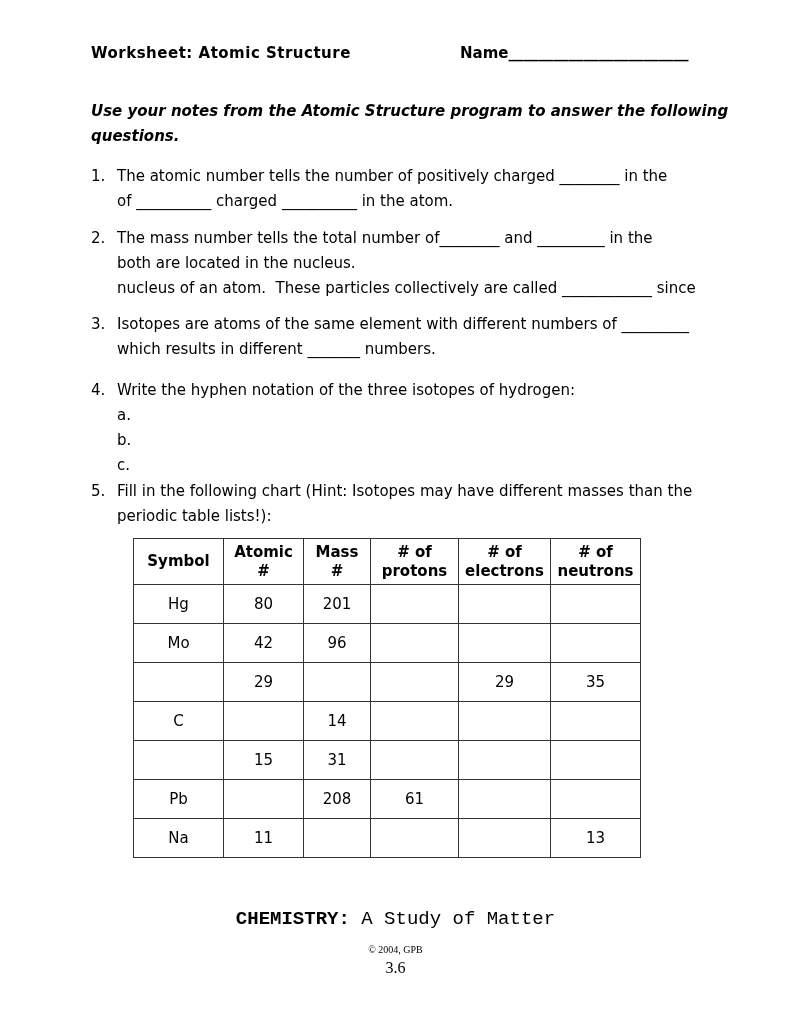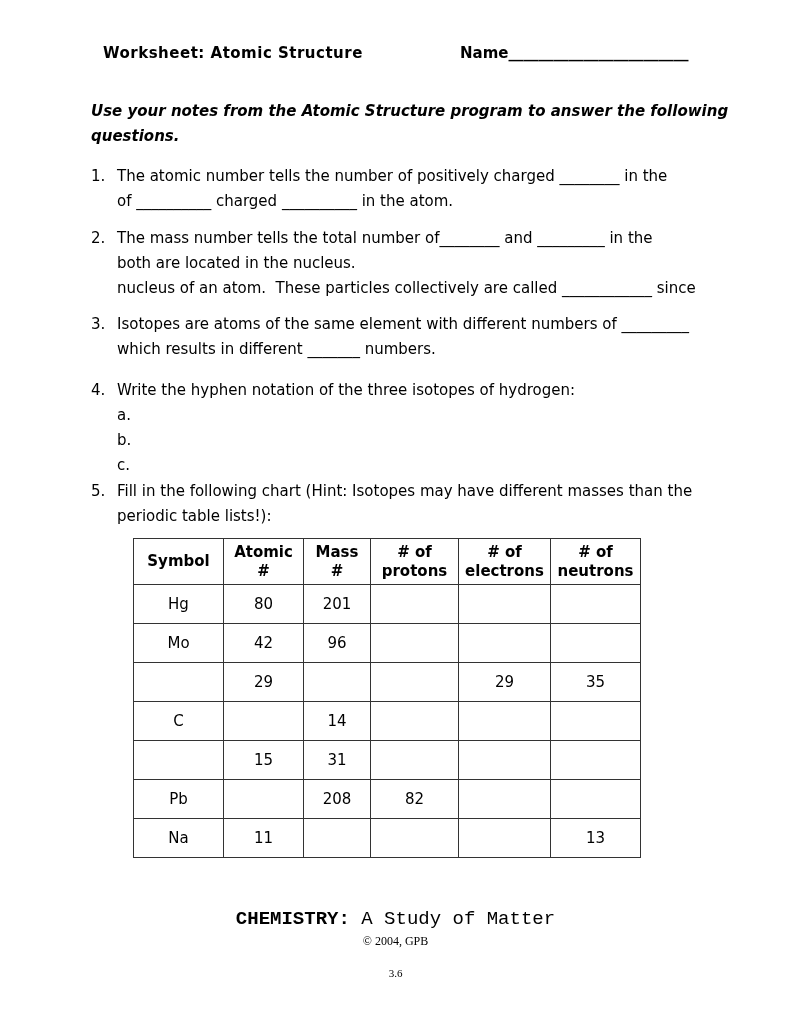--- a/index.html
+++ b/index.html
@@ -14,21 +14,21 @@
     font-family: "DejaVu Sans", sans-serif;
     color: #000;
     overflow: hidden;
   }
   .title-row {
     position: relative;
     height: 16px;
     font-size: 15px;
     font-weight: bold;
   }
-  .page-title { position: absolute; left: 12px; top: 0; letter-spacing: 0.5px; }
+  .page-title { position: absolute; left: 0; top: 0; letter-spacing: 0.5px; }
   .name-line { position: absolute; left: 369px; top: 0; white-space: pre; }
   .intro {
     margin-top: 39px;
     font-size: 15px;
     font-weight: bold;
     font-style: italic;
   }
   .line { white-space: pre; line-height: 25px; }
   .question { display: flex; font-size: 15px; }
   .qnum { flex: none; width: 26px; line-height: 25px; }
@@ -54,22 +54,22 @@
   table.isotope th {
     height: 45px;
     font-weight: bold;
     white-space: pre;
     line-height: 19px;
   }
   table.isotope td { height: 38px; white-space: pre; }
   .footer { margin-top: 50px; text-align: center; }
   .series { font-size: 19px; font-family: Liberation Mono, monospace; }
   .series .bold { font-weight: bold; }
-  .copyright { font-family: "Liberation Serif", serif; font-size: 12px; margin-top: 4px; }
-  .pagenum { font-family: "Liberation Serif", serif; font-size: 11px; margin-top: 18px; }
+  .copyright { font-family: "Liberation Serif", serif; font-size: 10px; margin-top: 14px; }
+  .pagenum { font-family: "Liberation Serif", serif; font-size: 16px; margin-top: 4px; }
 </style>
 </head>
 <body>
 
 <div class="page">
 
   <div class="title-row">
     <span class="page-title">Worksheet: Atomic Structure</span>
     <span class="name-line"><span>Name</span><span>________________________</span></span>
   </div>
@@ -184,21 +184,21 @@
         <td>15</td>
         <td>31</td>
         <td></td>
         <td></td>
         <td></td>
       </tr>
       <tr>
         <td>Pb</td>
         <td></td>
         <td>208</td>
-        <td>82</td>
+        <td>61</td>
         <td></td>
         <td></td>
       </tr>
       <tr>
         <td>Na</td>
         <td>11</td>
         <td></td>
         <td></td>
         <td></td>
         <td>13</td>

